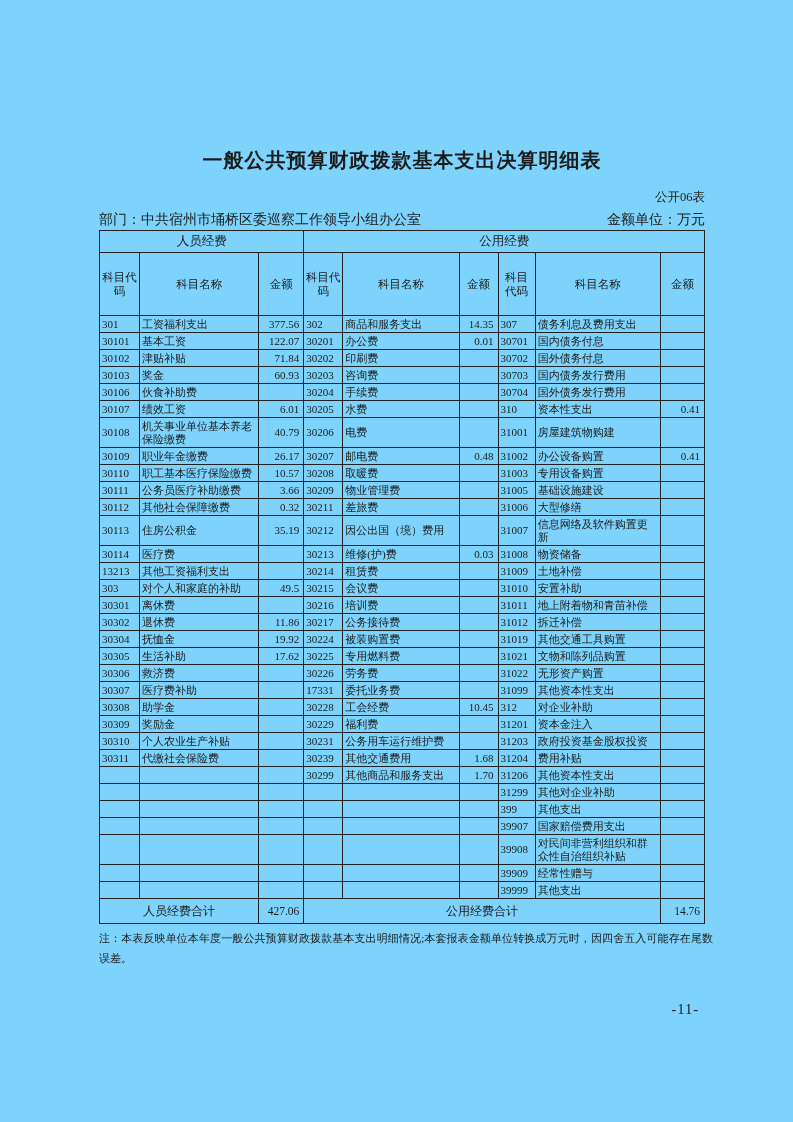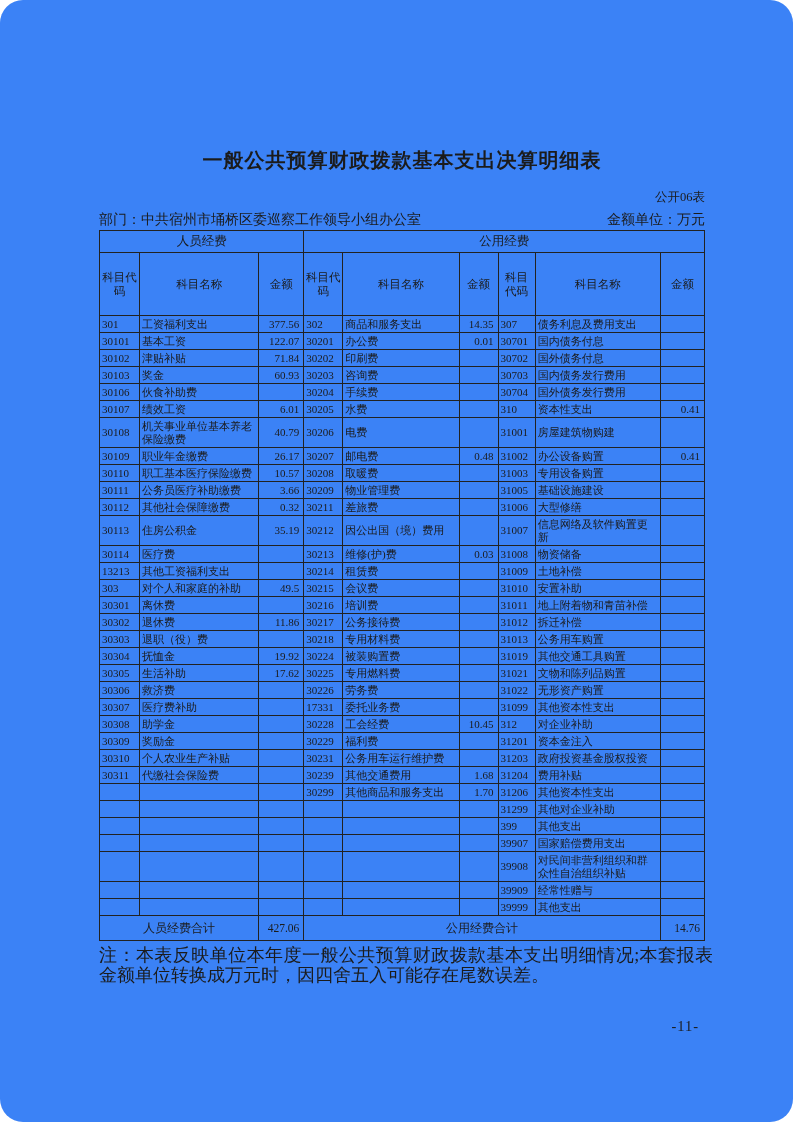--- a/index.html
+++ b/index.html
@@ -1,21 +1,21 @@
 <!DOCTYPE html>
 <html><head>
 <meta charset="utf-8">
 <style>
   html, body { margin: 0; padding: 0; background: #ffffff; }
   body {
     width: 793px; height: 1122px;
     font-family: "Liberation Serif", "DejaVu Serif", serif;
     color: #1b1b1b;
   }
-  .sheet { position: relative; width: 793px; height: 1122px; overflow: hidden; background: #3b82f6; border-radius: 23px; }
+  .sheet { position: relative; width: 793px; height: 1122px; overflow: hidden; background: #7dd3fc; }
   .content { position: absolute; left: 99px; top: 0; width: 606px; }
   .title {
     margin: 147px 0 0 0; padding: 0;
     text-align: center; font-size: 20px; font-weight: bold; letter-spacing: 1px;
   }
   .form-label { margin-top: 15px; text-align: right; font-size: 12.5px; }
   .meta-row {
     display: flex; justify-content: space-between; align-items: flex-end;
     font-size: 14px; margin-top: 5px; margin-bottom: 1px;
   }
@@ -30,21 +30,21 @@
   thead tr.cols th { height: 62px; font-size: 11.5px; line-height: 14px; text-align: center; padding: 0 1px; }
   thead th.th-c1 { padding: 0 7px; }
   tbody td { font-size: 11px; line-height: 13px; padding: 1.5px 2px; }
   tbody td.code { text-align: left; padding-left: 2px; }
   tbody td.name { text-align: left; }
   tbody td.amt  { text-align: right; padding-right: 4px; }
   tfoot td { height: 22px; font-size: 12px; text-align: center; }
   tfoot td.amt { text-align: right; padding-right: 4px; font-size: 11.5px; }
   .note {
     width: 614px; margin-top: 5px;
-    font-size: 18px; line-height: 19.5px; text-align: justify;
+    font-size: 11px; line-height: 19.5px; text-align: justify;
   }
   .page-no { margin-top: 33px; padding-right: 6px; text-align: right; font-size: 14.5px; letter-spacing: 1px; }
 </style>
 </head>
 <body>
 
 <div class="sheet">
   <div class="content">
 
     <h1 class="title">一般公共预算财政拨款基本支出决算明细表</h1>
@@ -267,31 +267,20 @@
             <td class="name">退休费</td>
             <td class="amt">11.86</td>
             <td class="code">30217</td>
             <td class="name">公务接待费</td>
             <td class="amt"></td>
             <td class="code">31012</td>
             <td class="name">拆迁补偿</td>
             <td class="amt"></td>
           </tr>
           <tr>
-            <td class="code">30303</td>
-            <td class="name">退职（役）费</td>
-            <td class="amt"></td>
-            <td class="code">30218</td>
-            <td class="name">专用材料费</td>
-            <td class="amt"></td>
-            <td class="code">31013</td>
-            <td class="name">公务用车购置</td>
-            <td class="amt"></td>
-          </tr>
-          <tr>
             <td class="code">30304</td>
             <td class="name">抚恤金</td>
             <td class="amt">19.92</td>
             <td class="code">30224</td>
             <td class="name">被装购置费</td>
             <td class="amt"></td>
             <td class="code">31019</td>
             <td class="name">其他交通工具购置</td>
             <td class="amt"></td>
           </tr>

